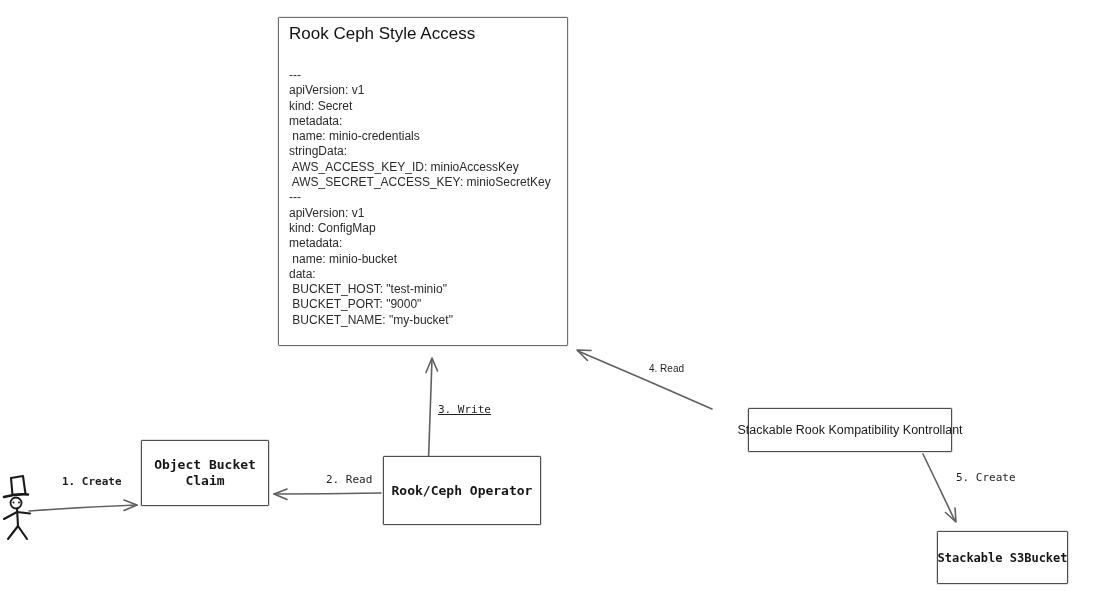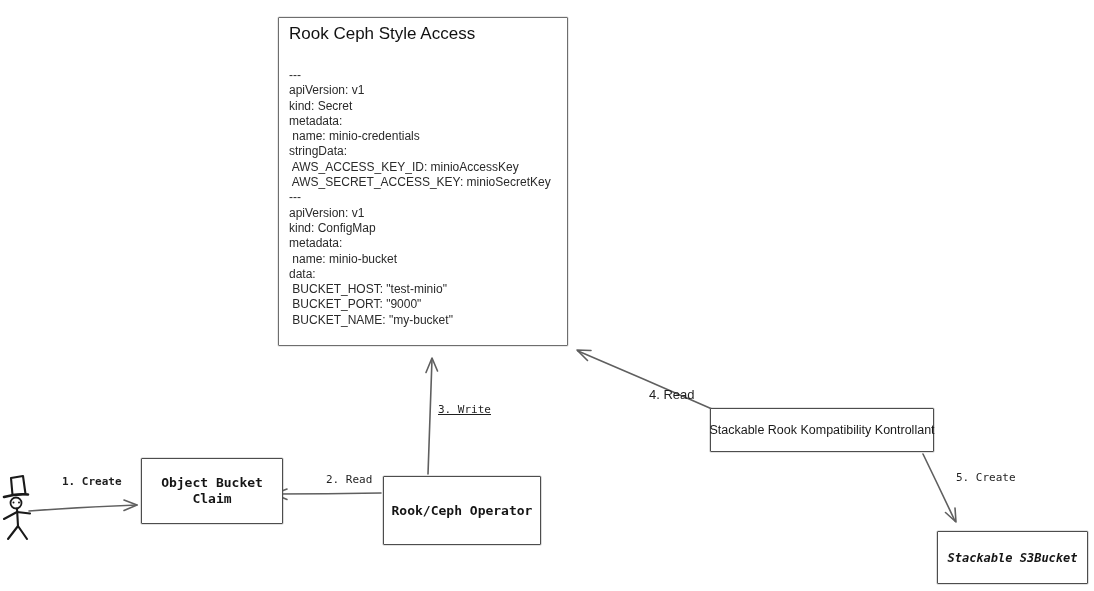--- a/index.html
+++ b/index.html
@@ -34,23 +34,22 @@
     font-family:"Liberation Sans",sans-serif;font-size:12px;line-height:15.3px;
     color:#2a2a2a;white-space:pre;
   }
   .arrow-label{
     position:absolute;z-index:3;
     font-family:"DejaVu Sans Mono",monospace;font-size:11px;color:#1f1f1f;
     white-space:nowrap;
   }
   .arrow-label-sans{
     position:absolute;z-index:3;
-    font-family:"Liberation Sans",sans-serif;font-size:13px;color:#1f1f1f;
+    font-family:"Liberation Sans",sans-serif;font-size:10px;color:#1f1f1f;
     white-space:nowrap;
-    margin-top:24px;
   }
   #kontrollant-box .box-label{
     font-family:"Liberation Sans",sans-serif;font-weight:normal;
     font-size:12.5px;color:#1a1a1a;
   }
   #s3bucket-box .box-label{font-size:12px;}
 </style>
 </head>
 <body>
 
@@ -110,34 +109,34 @@
 apiVersion: v1
 kind: ConfigMap
 metadata:
  name: minio-bucket
 data:
  BUCKET_HOST: "test-minio"
  BUCKET_PORT: "9000"
  BUCKET_NAME: "my-bucket"</div>
 </div>
 
-<div class="box" id="obc-box" style="left:141px;top:458px;width:142px;height:66px;">
+<div class="box" id="obc-box" style="left:141px;top:440px;width:128px;height:66px;">
   <div class="box-label">Object Bucket
 Claim</div>
 </div>
 
-<div class="box" id="operator-box" style="left:383px;top:476px;width:158px;height:69px;">
+<div class="box" id="operator-box" style="left:383px;top:456px;width:158px;height:69px;">
   <div class="box-label">Rook/Ceph Operator</div>
 </div>
 
-<div class="box" id="kontrollant-box" style="left:710px;top:408px;width:224px;height:44px;">
+<div class="box" id="kontrollant-box" style="left:748px;top:408px;width:204px;height:44px;">
   <div class="box-label">Stackable Rook Kompatibility Kontrollant</div>
 </div>
 
-<div class="box" id="s3bucket-box" style="left:937px;top:531px;width:151px;height:53px;font-style:italic;">
+<div class="box" id="s3bucket-box" style="left:937px;top:531px;width:131px;height:53px;">
   <div class="box-label">Stackable S3Bucket</div>
 </div>
 
 <div class="arrow-label" style="left:62px;top:475px;font-weight:bold;">1. Create</div>
 <div class="arrow-label" style="left:306px;top:473px;margin-left:20px;">2. Read</div>
 <div class="arrow-label" style="left:438px;top:403px;text-decoration:underline;">3. Write</div>
 <div class="arrow-label-sans" style="left:649px;top:363px;">4. Read</div>
 <div class="arrow-label" style="left:956px;top:471px;">5. Create</div>
 
 </body></html>

